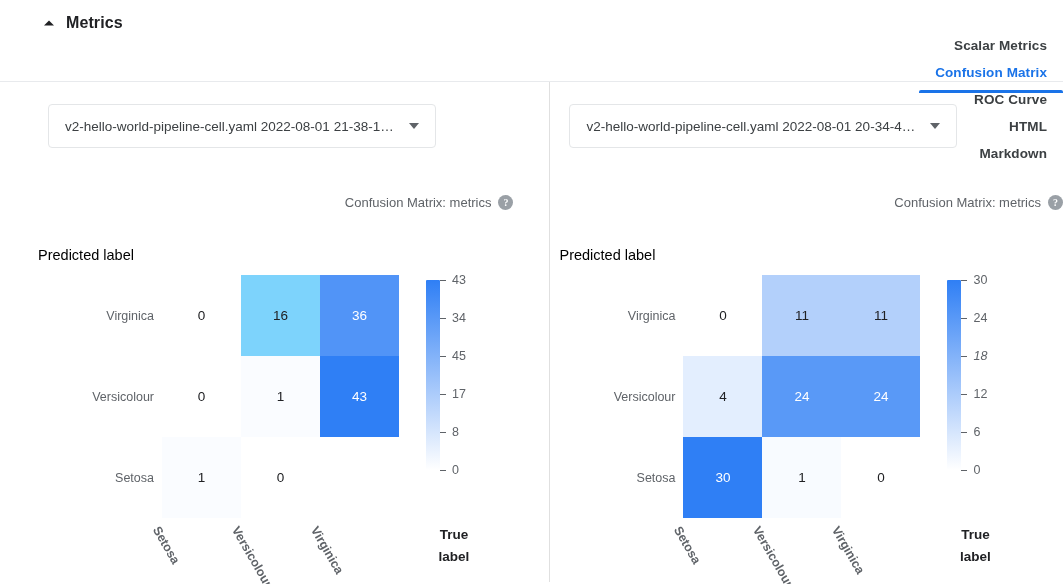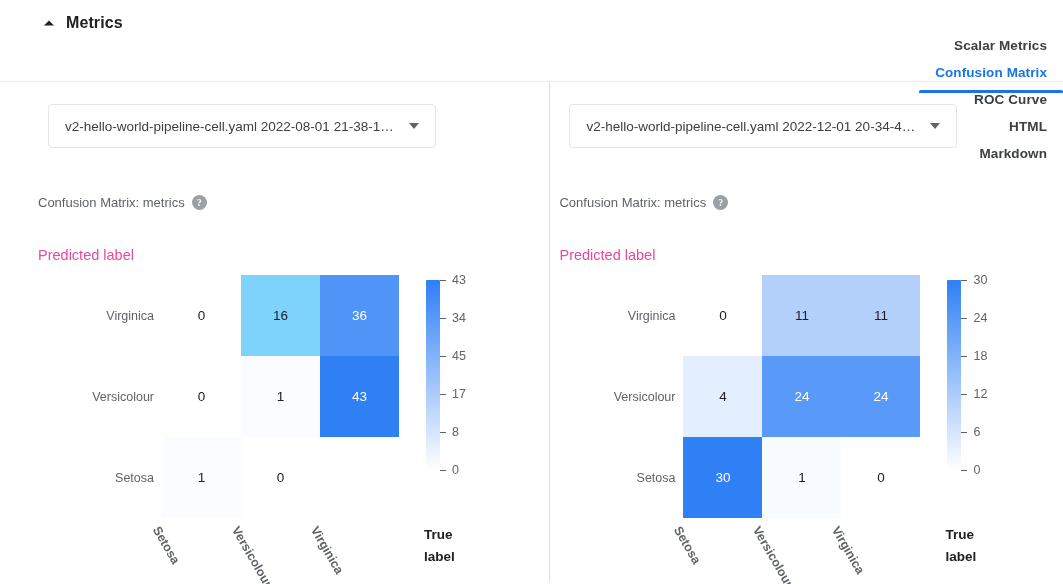--- a/index.html
+++ b/index.html
@@ -91,34 +91,35 @@
     border-right: 5px solid transparent;
     border-top: 6px solid #5f6368;
     margin-left: 8px;
   }
 
   
   .caption {
     margin-top: 47px;
     display: flex; align-items: center;
     padding-left: 38px;
+    justify-content: flex-end;
   }
   .caption-text { font-size: 13px; color: #5f6368; }
   .help-icon {
     width: 15px; height: 15px; border-radius: 50%;
     background: #9aa0a6; color: #fff;
     font-size: 10px; font-weight: bold;
     display: flex; align-items: center; justify-content: center;
     margin-left: 7px; cursor: pointer;
     font-family: "Liberation Serif", serif;
   }
 
   
   .pred-label {
-    font-size: 14.5px; color: #ec4899;
+    font-size: 14.5px; color: #000000;
     margin-top: 37px;
     padding-left: 38px;
   }
 
   .matrix-area {
     position: relative;
     margin-top: 12px;
     padding-left: 38px;
     display: flex;
   }
@@ -188,21 +189,21 @@
     font-size: 12.5px; color: #5f6368;
     transform-origin: left top;
     transform: rotate(60deg);
     white-space: nowrap;
     font-weight: bold;
   }
   .truelabel {
     position: absolute;
     font-size: 13.5px; font-weight: bold; color: #202124;
     line-height: 22px;
-    text-align: left;
+    text-align: center;
   }
 </style>
 </head>
 <body>
 
 <div class="panel-header">
   <span class="collapse-caret">
     <svg width="12" height="8" viewBox="0 0 12 8">
         <path d="M1 6.5 L6 1.5 L11 6.5 Z" fill="#202124"></path>
       </svg>
@@ -291,21 +292,21 @@
       <div class="truelabel" style="left:424px; top:6px; width:60px;">
         <span>True</span><br>
         <span>label</span>
       </div>
     </div>
   </div>
 
   <div class="col right">
     <div class="colinner">
       <div class="select">
-        <span class="select-value">v2-hello-world-pipeline-cell.yaml 2022-12-01 20-34-4…</span>
+        <span class="select-value">v2-hello-world-pipeline-cell.yaml 2022-08-01 20-34-4…</span>
         <span class="select-arrow"></span>
       </div>
     </div>
 
     <div class="caption" style="padding-left:9px;">
       <span class="caption-text">Confusion Matrix: metrics</span>
       <span class="help-icon">?</span>
     </div>
 
     <div class="pred-label" style="padding-left:9px;">Predicted label</div>
@@ -333,21 +334,21 @@
         <div class="cbar" style="background: linear-gradient(to top, rgb(255, 255, 255), rgb(47, 127, 245));"></div>
         <div class="cbar-ticks">
             <div class="cbar-tick" style="top: 0%;">
               <span class="dash"></span>
               <span class="tlabel">30</span>
             </div>
             <div class="cbar-tick" style="top: 20%;">
               <span class="dash"></span>
               <span class="tlabel">24</span>
             </div>
-            <div class="cbar-tick" style="top: 40%;">
+            <div class="cbar-tick" style="top: 40%; font-style: italic;">
               <span class="dash"></span>
               <span class="tlabel">18</span>
             </div>
             <div class="cbar-tick" style="top: 60%;">
               <span class="dash"></span>
               <span class="tlabel">12</span>
             </div>
             <div class="cbar-tick" style="top: 80%;">
               <span class="dash"></span>
               <span class="tlabel">6</span>

